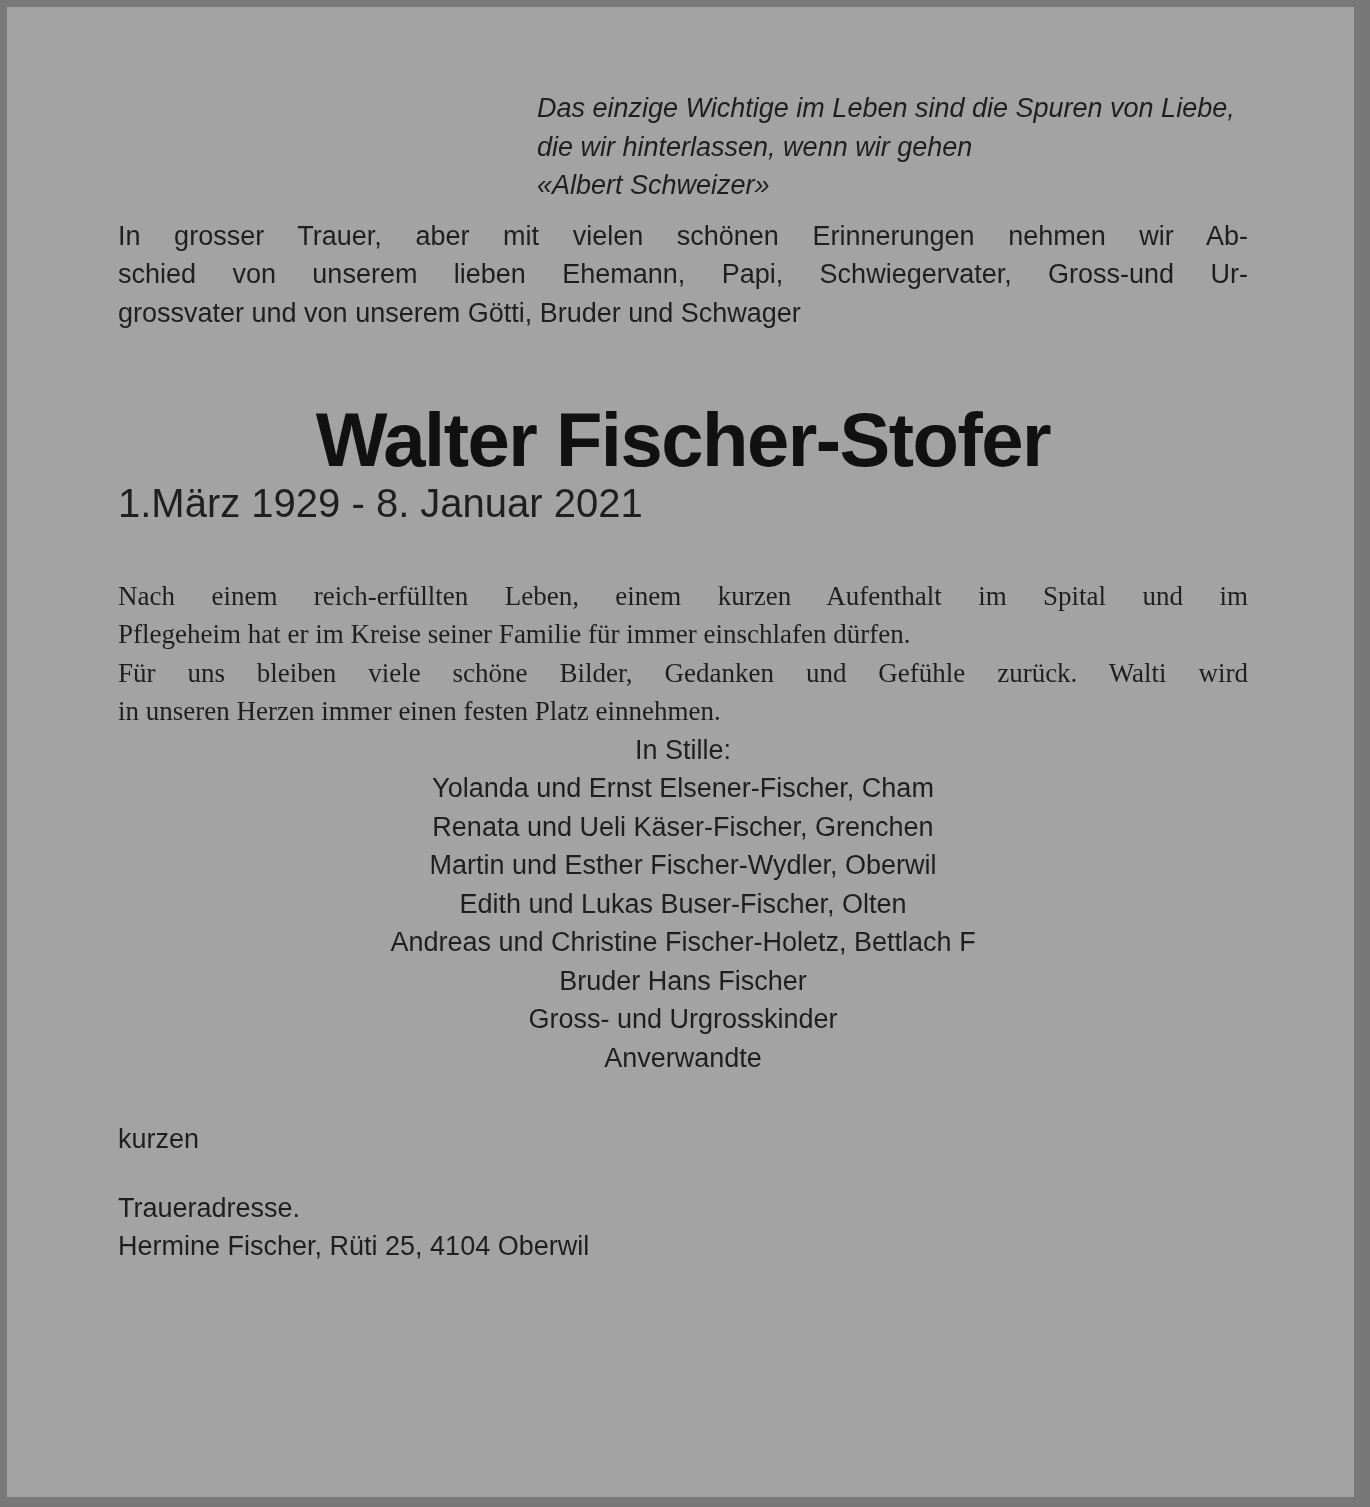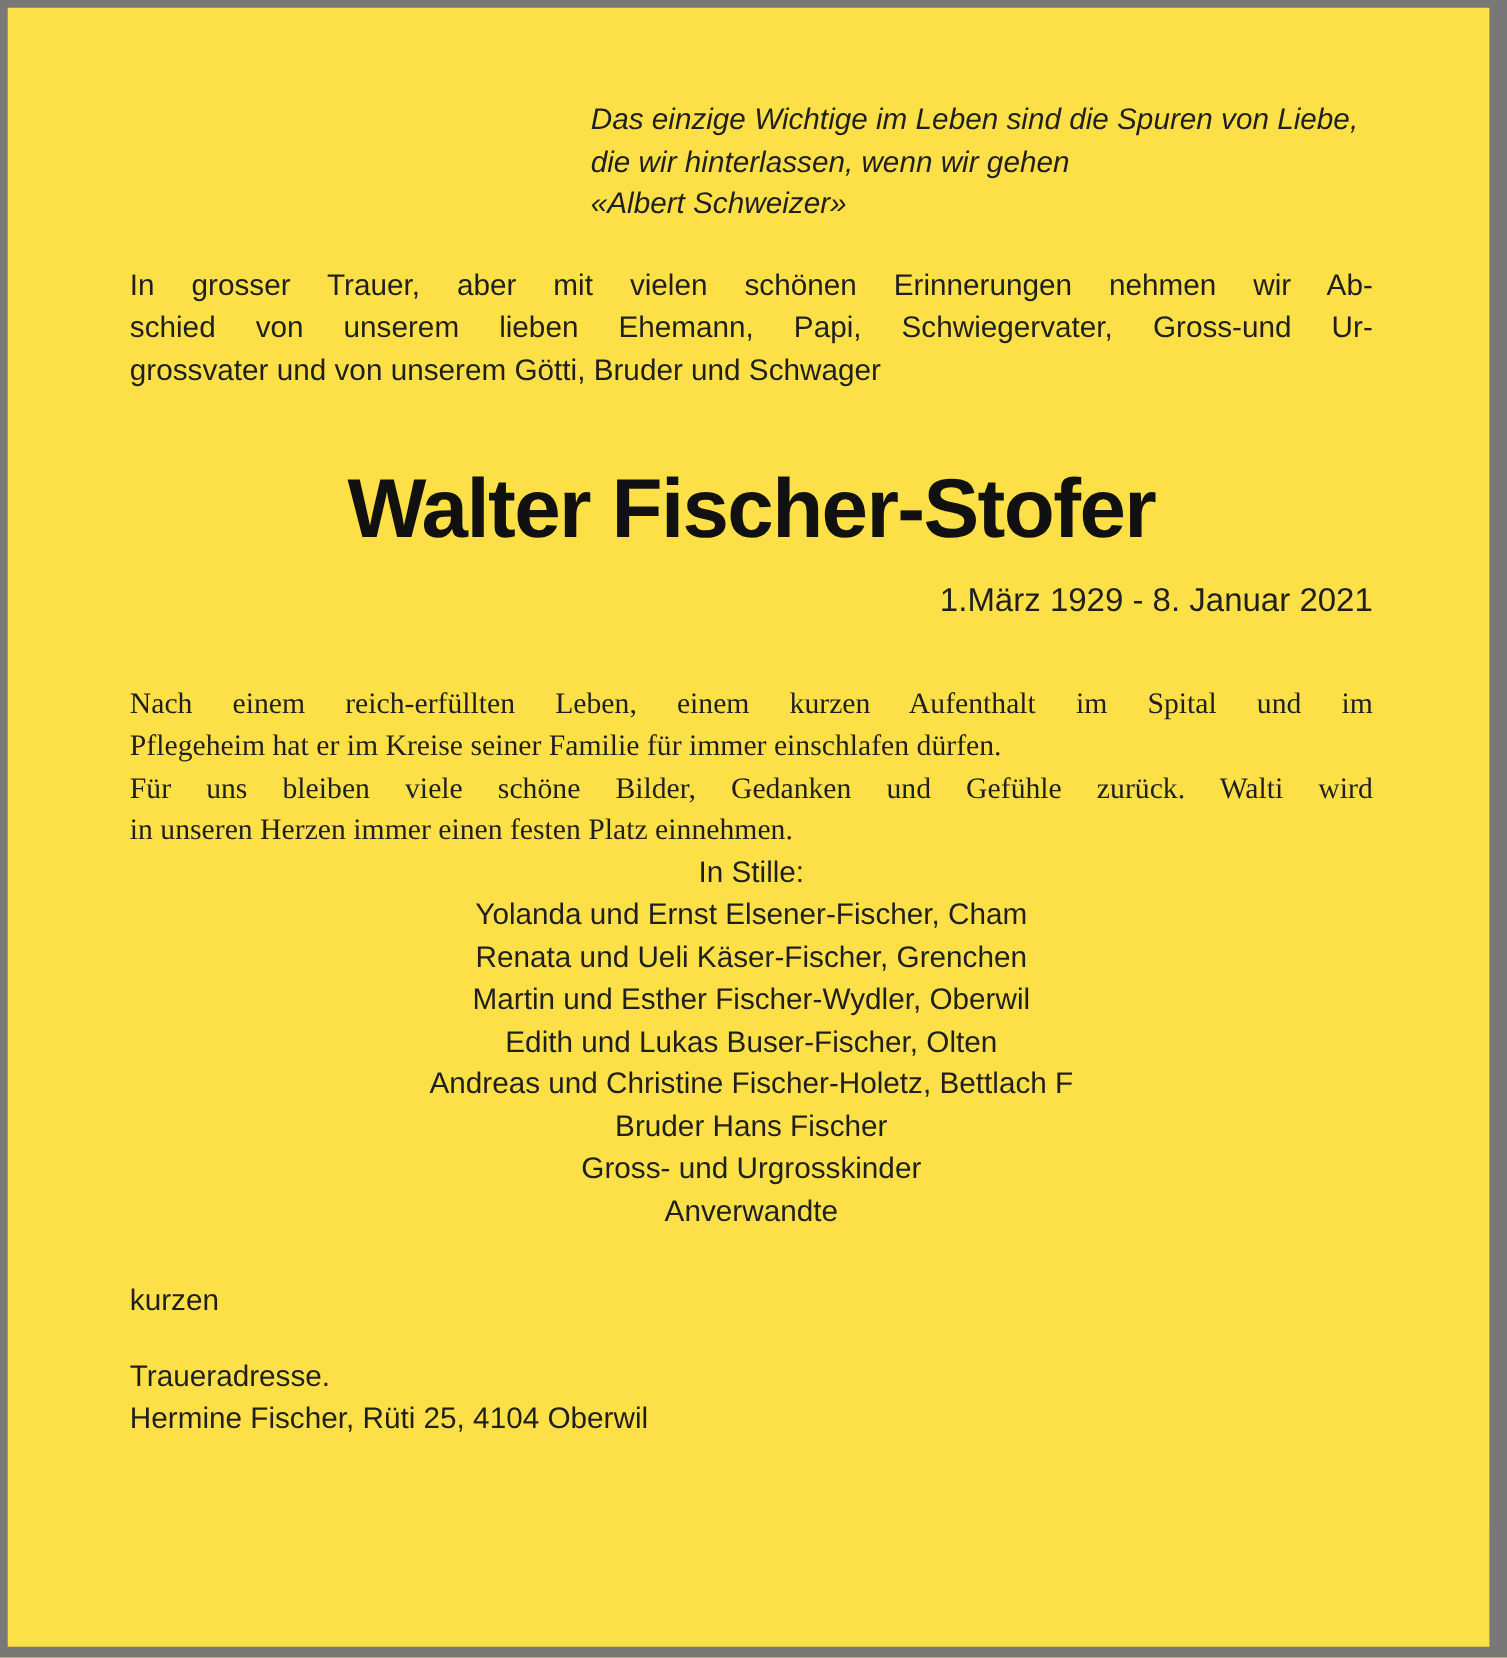--- a/index.html
+++ b/index.html
@@ -25,39 +25,39 @@
     padding: 82px 106px 0 111px;
     font-size: 27px;
     line-height: 38.5px;
     font-weight: 300;
   }
   .quote {
     margin-left: 419px;
     font-style: italic;
   }
   .intro {
-    margin-top: 35px;
+    margin-top: 12px;
   }
   .jline {
     text-align: justify;
     text-align-last: justify;
   }
   .name {
     margin: 68px 0 0 0;
     font-size: 76px;
     line-height: 80px;
     letter-spacing: -1.5px;
     font-weight: 700;
     text-align: center;
     color: #111111;
   }
   .dates {
-    margin-top: 24px;
-    font-size: 30px;
-    text-align: right;
+    margin-top: 4px;
+    font-size: 40px;
+    text-align: left;
   }
   .para {
     margin-top: 54px;
     font-family: Liberation Serif, serif;
   }
   .para + .para {
     margin-top: 0;
   }
   .mourners {
     text-align: center;
@@ -65,21 +65,21 @@
   .funeral {
     margin-top: 43px;
   }
   .address {
     margin-top: 30px;
   }
 </style>
 </head>
 <body>
 
-<div class="sheet" style="border-color: rgb(120, 120, 120); color: rgb(31, 31, 31); background: #fde047;">
+<div class="sheet" style="border-color: rgb(120, 120, 120); color: rgb(31, 31, 31); background: #a3a3a3;">
   <div class="content">
 
     <div class="quote">
       <div>Das einzige Wichtige im Leben sind die Spuren von Liebe,</div>
       <div>die wir hinterlassen, wenn wir gehen</div>
       <div>«Albert Schweizer»</div>
     </div>
 
     <div class="intro">
       <div class="jline">In grosser Trauer, aber mit vielen schönen Erinnerungen nehmen wir Ab-</div>

